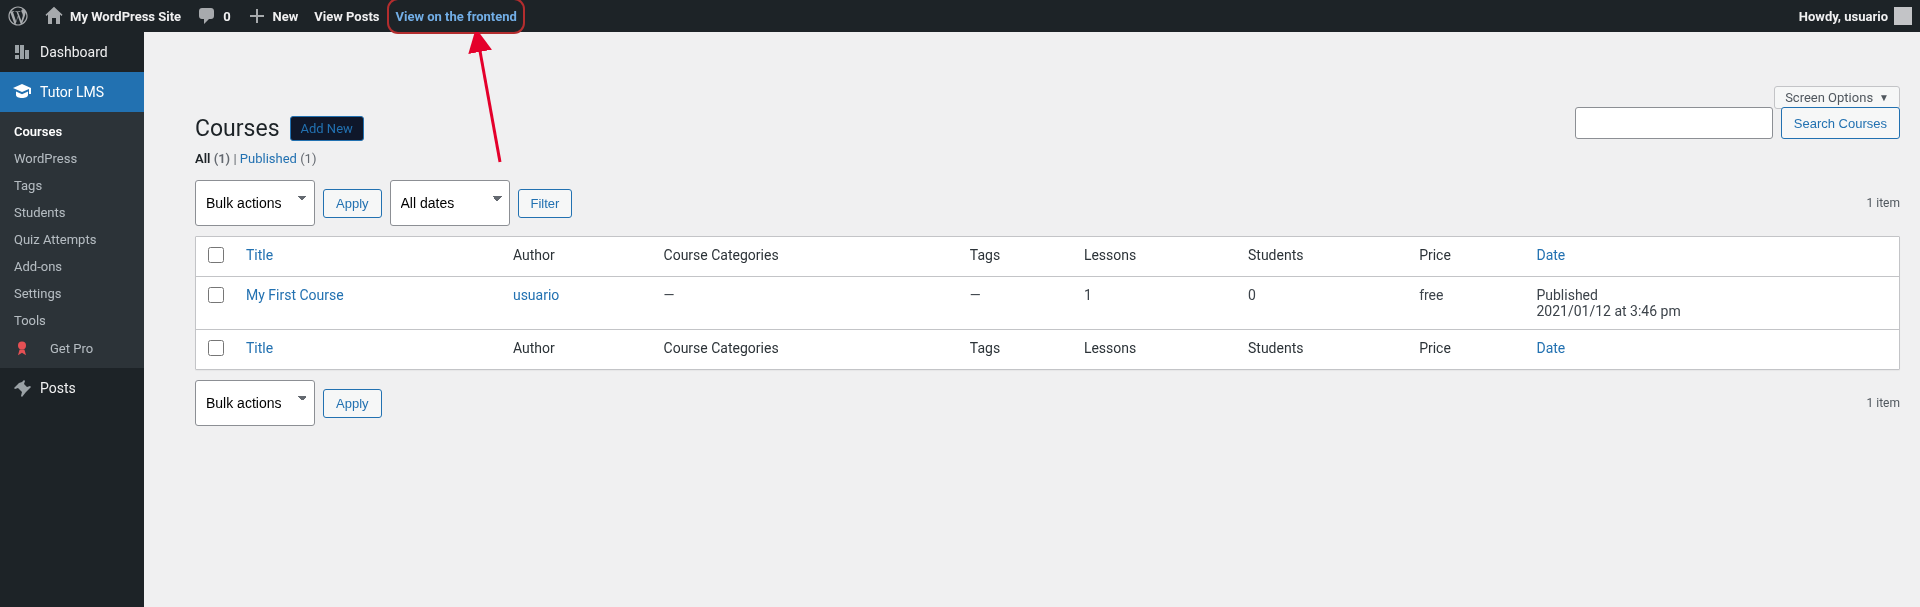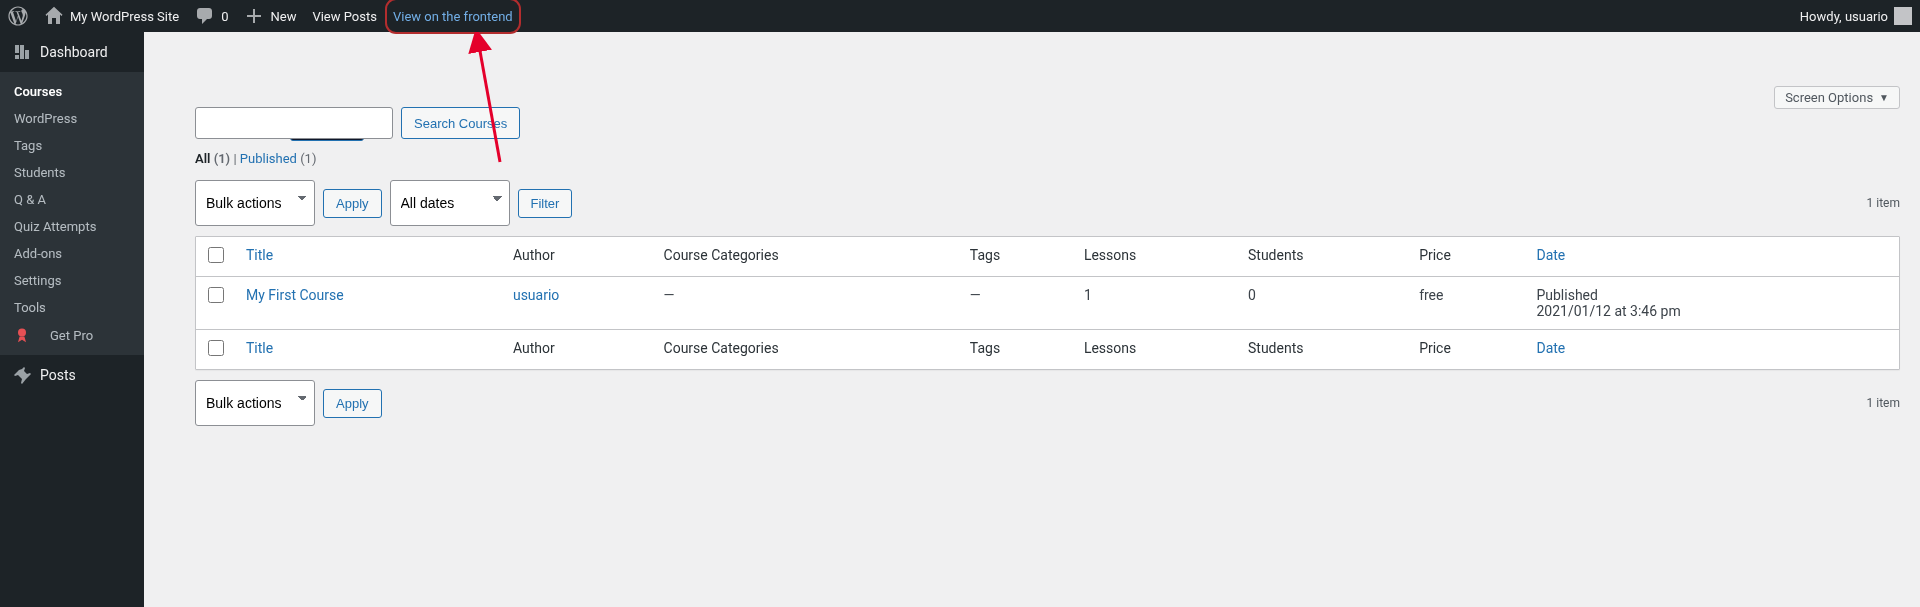--- a/index.html
+++ b/index.html
@@ -19,20 +19,21 @@
     position: absolute;
     top: 0; left: 0; right: 0;
     height: 32px;
     background: #1d2327;
     color: #c3c4c7;
     display: flex;
     align-items: center;
     justify-content: space-between;
     font-size: 13px;
     z-index: 10;
+    font-weight: bold;
   }
   .adminbar .left, .adminbar .right { display: flex; align-items: center; height: 100%; }
   .adminbar .ab-item {
     display: flex;
     align-items: center;
     height: 100%;
     padding: 0 8px;
     color: #f0f0f1;
     cursor: pointer;
     gap: 6px;
@@ -197,21 +198,21 @@
     font-size: 13px;
     cursor: pointer;
   }
   .displaying-num {
     color: #50575e;
     font-size: 12px;
   }
 
   .search-box {
     display: flex;
-    justify-content: flex-start;
+    justify-content: flex-end;
     gap: 8px;
     margin-bottom: 12px;
     margin-top: -47px;
   }
   .search-input {
     width: 198px;
     height: 32px;
     border: 1px solid #8c8f94;
     border-radius: 3px;
     padding: 0 8px;
@@ -305,26 +306,31 @@
   </div>
 </div>
 
 <div class="adminmenu">
   <div class="menu-item">
     <svg viewBox="0 0 20 20">
         <path d="M3 13h4v4H3v-4zm5-10h4v14H8V3zm5 5h4v9h-4V8zM3 3h4v8H3V3z"></path>
       </svg>
     <span>Dashboard</span>
   </div>
+  <div class="menu-item open">
+    <svg viewBox="0 0 20 20">
+        <path d="M10 2L1 6l9 4 7-3.1V12h2V6L10 2zM4 9.5V13c0 1.7 2.7 3 6 3s6-1.3 6-3V9.5l-6 2.7-6-2.7z"></path>
+      </svg>
+    <span>Tutor LMS</span>
+  </div>
   <div class="submenu">
     <div class="sub-item current">Courses</div>
     <div class="sub-item">WordPress</div>
     <div class="sub-item">Tags</div>
     <div class="sub-item">Students</div>
-    <div class="sub-item">Q &amp; A</div>
     <div class="sub-item">Quiz Attempts</div>
     <div class="sub-item">Add-ons</div>
     <div class="sub-item">Settings</div>
     <div class="sub-item">Tools</div>
     <div class="sub-item get-pro">
       <svg viewBox="0 0 20 20">
           <circle cx="10" cy="7" r="5"></circle>
           <path d="M7 12l-2 7 5-3 5 3-2-7z"></path>
         </svg>
       <span>Get Pro</span>

